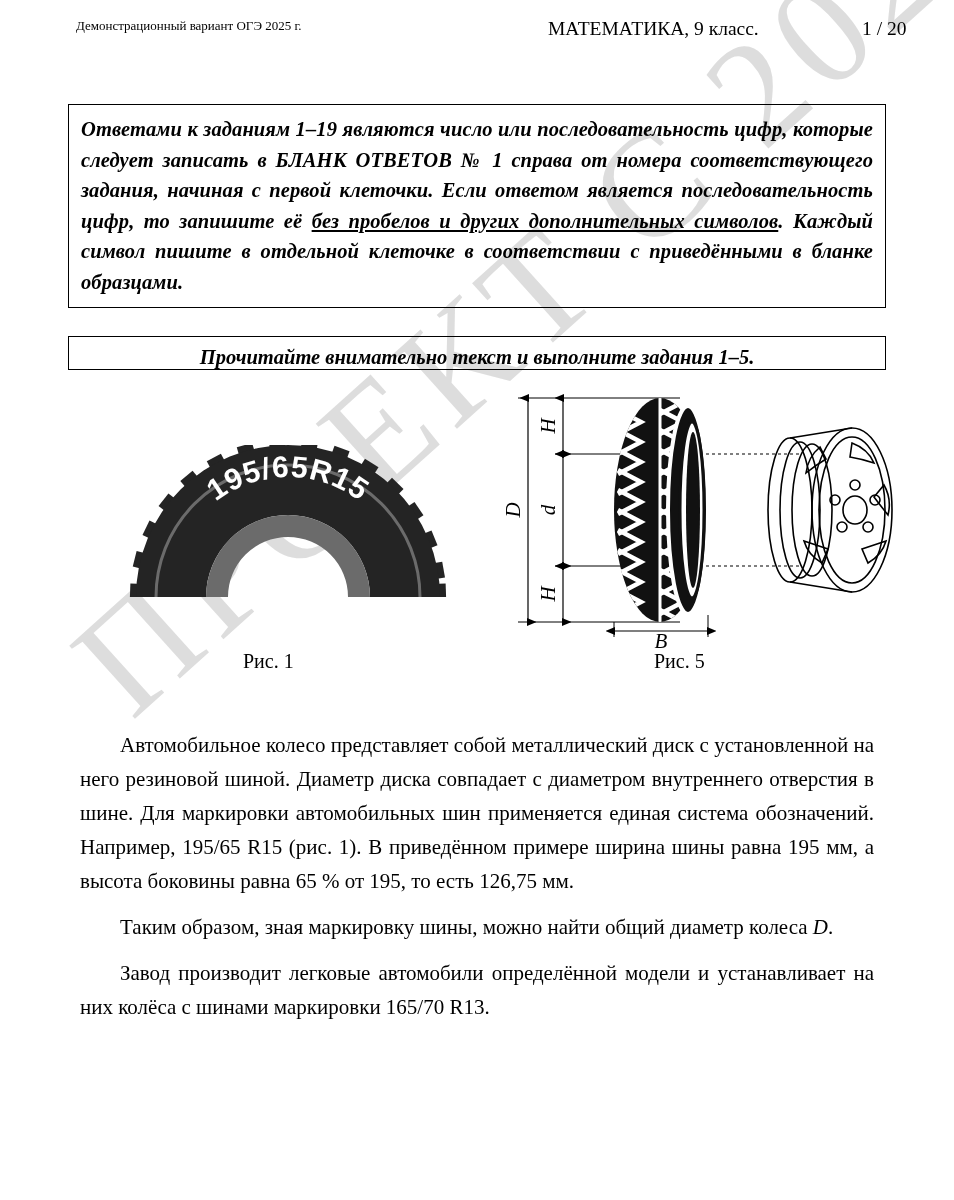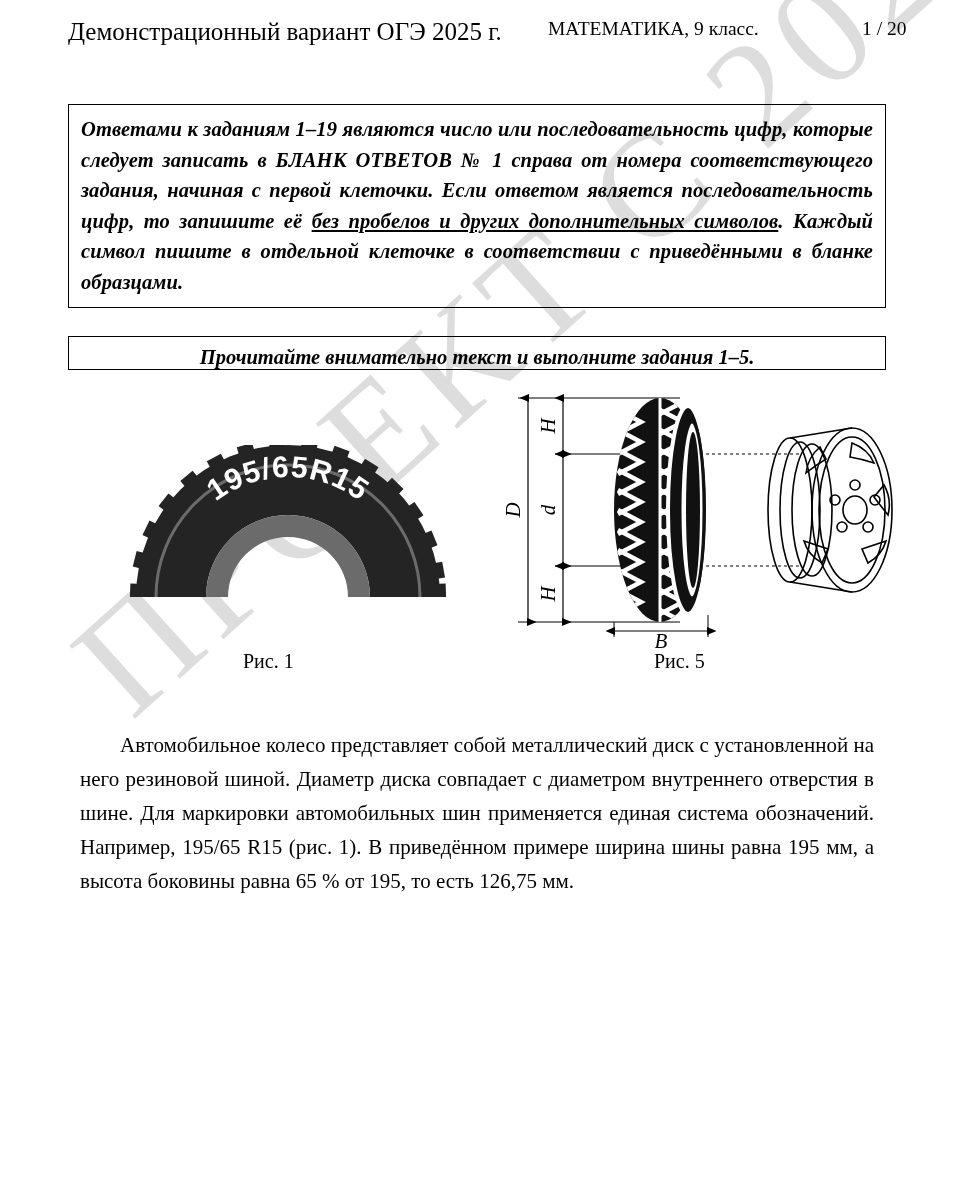--- a/index.html
+++ b/index.html
@@ -47,22 +47,23 @@
     position: absolute;
     left: 68px;
     top: 18px;
     width: 818px;
     height: 26px;
     display: flex;
     align-items: baseline;
     z-index: 2;
   }
   .hdr-left {
-    font-size: 25px;
-    white-space: nowrap;
+    font-size: 13px;
+    white-space: nowrap;
+    margin-left: 8px;
   }
   .hdr-center {
     position: absolute;
     left: 480px;
     font-size: 19.5px;
     white-space: nowrap;
   }
   .hdr-right {
     position: absolute;
     left: 794px;
@@ -405,15 +406,17 @@
         </g>
       </svg>
     </div>
 
     <span class="fig-caption cap1" style="left:243px; top:265px;">Рис. 1</span>
     <span class="fig-caption cap2" style="left:654px; top:265px;">Рис. 5</span>
   </div>
 
   <div class="body-text">
     <p><span>Автомобильное колесо представляет собой металлический диск с установленной на него резиновой шиной. Диаметр диска совпадает с диаметром внутреннего отверстия в шине. Для маркировки автомобильных шин применяется единая система обозначений. Например, 195/65 R15 (рис. 1). В приведённом примере ширина шины равна 195 мм, а высота боковины равна 65 % от 195, то есть 126,75 мм.</span></p>
+    <p><span>Таким образом, зная маркировку шины, можно найти общий диаметр колеса </span><i>D</i><span>.</span></p>
+    <p><span>Завод производит легковые автомобили определённой модели и устанавливает на них колёса с шинами маркировки 165/70 R13.</span></p>
   </div>
 
 </div>
 
 </body></html>

